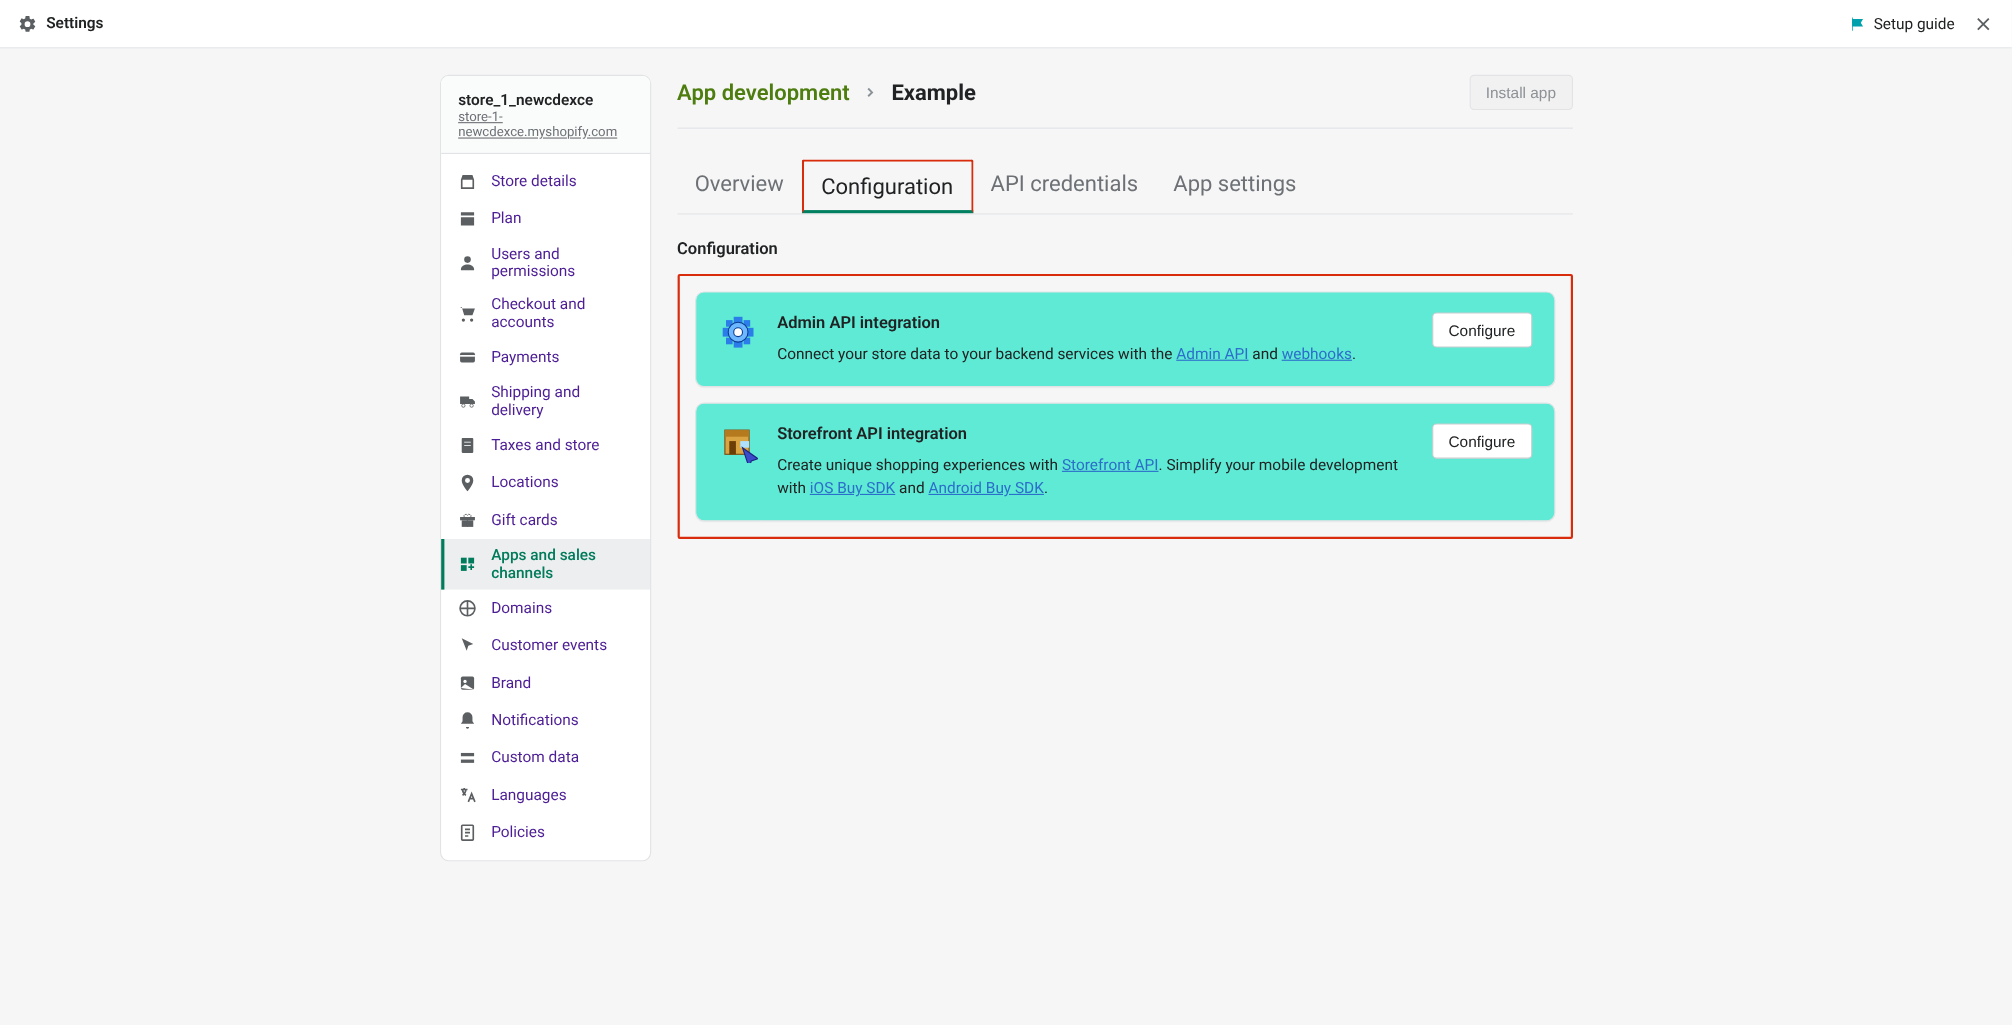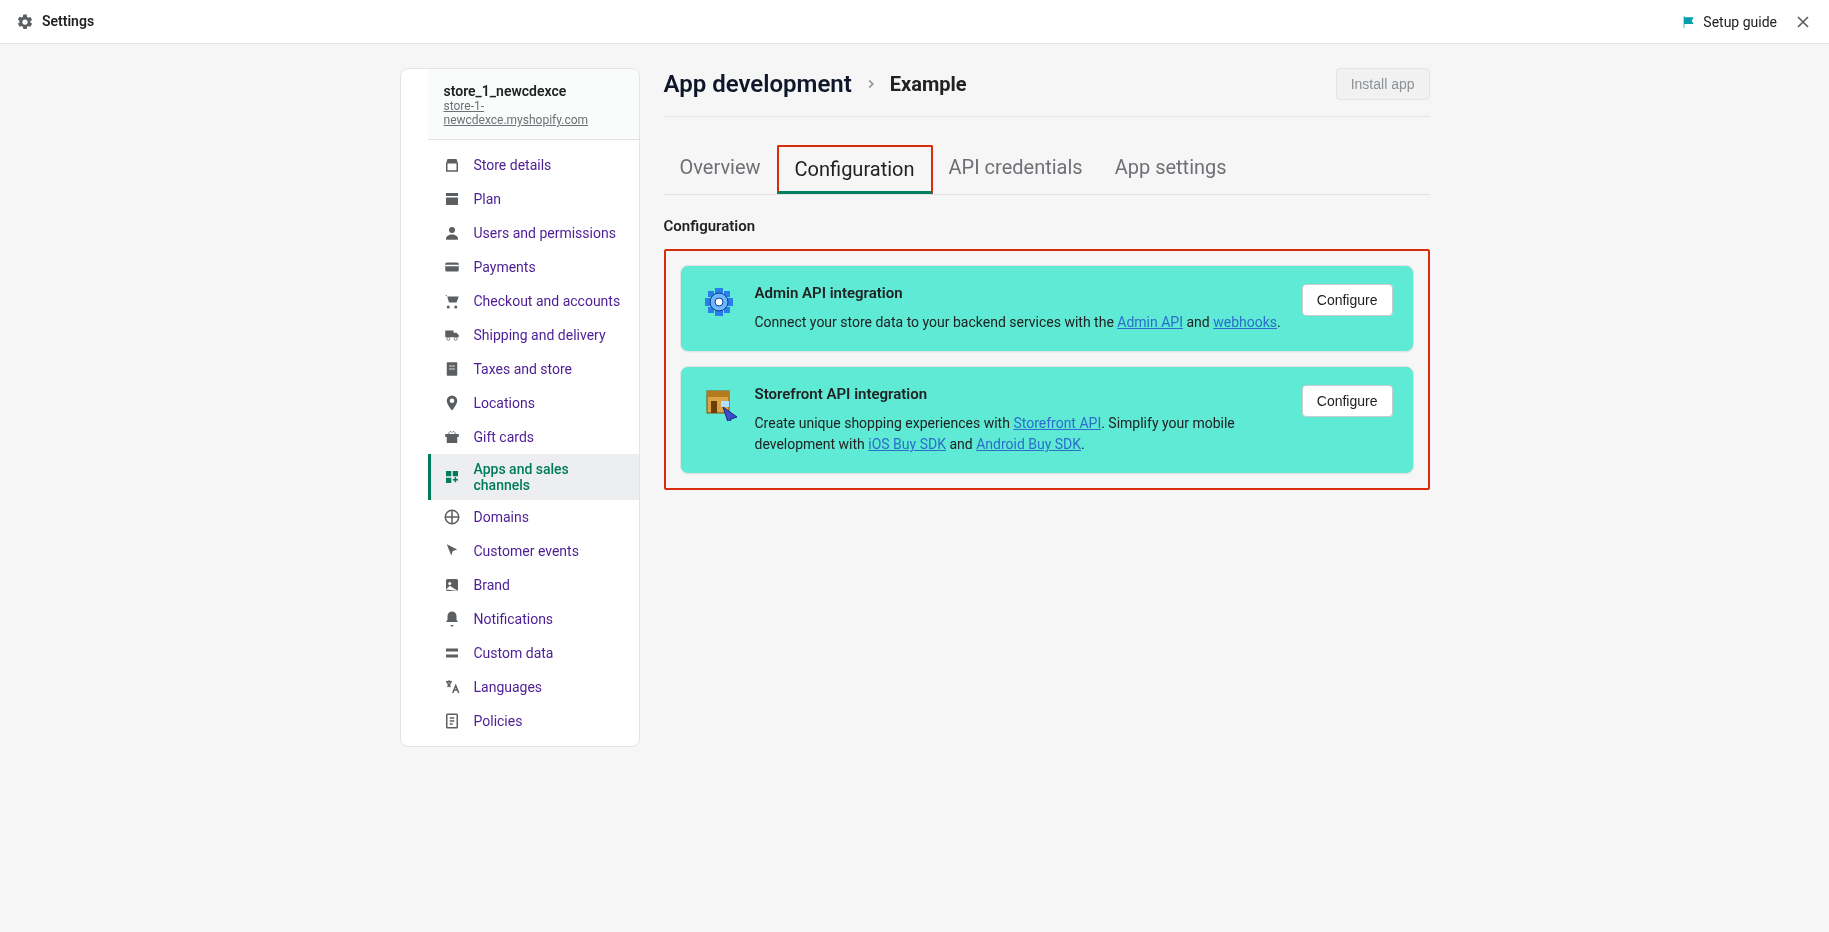--- a/index.html
+++ b/index.html
@@ -29,27 +29,26 @@
     justify-content: center;
     padding: 24px 0;
   }
   .container {
     width: 1030px;
     display: flex;
     gap: 24px;
     align-items: flex-start;
   }
   .sidebar {
-    width: 240px;
+    width: 192px;
     background: #fff;
     border: 1px solid #e1e3e5;
     border-radius: 8px;
     overflow: hidden;
     flex-shrink:0;
-    padding-left:27px;
   }
   .store-block {
     padding: 14px 16px 12px;
     border-bottom: 1px solid #e1e3e5;
     background:#fafbfb;
   }
   .store-name { font-weight:600; font-size:14px; }
   .store-url { font-size:12px; color:#6d7175; text-decoration:underline; }
   .nav { padding: 8px 0; }
   .nav-item {
@@ -67,21 +66,21 @@
     padding-left:11px;
   }
   .nav-item .ico { width:20px; height:20px; display:flex; align-items:center; justify-content:center; color:#5c5f62; flex-shrink:0;}
   .nav-item.active .ico { color:#007b5c; }
   .main { flex:1; min-width:0; }
   .breadcrumbs {
     display:flex; align-items:center; gap:12px;
     padding: 0 0 16px;
     border-bottom:1px solid #e1e3e5;
   }
-  .crumb-parent { font-size:24px; font-weight:600; color:#0f172a; }
+  .crumb-parent { font-size:20px; font-weight:600; color:#4d7c0f; }
   .crumb-sep { color:#8c9196; }
   .crumb-current { font-size:20px; font-weight:700; }
   .install-btn-wrap { margin-left:auto; }
   .btn {
     background:#fff; border:1px solid #c9cccf; border-radius:4px;
     padding:7px 14px; font-size:14px; cursor:pointer; color:#202223;
   }
   .btn.disabled { background:#f1f1f1; color:#8c9196; border-color:#e1e3e5; cursor:default; }
   .tabs {
     display:flex; gap:0; margin-top:28px; border-bottom:1px solid #e1e3e5;
@@ -173,33 +172,33 @@
               <svg width="18" height="18" viewBox="0 0 24 24" fill="currentColor">
                 <circle cx="12" cy="8" r="4"></circle>
                 <path d="M4 20c0-4 4-6 8-6s8 2 8 6v1H4z"></path>
               </svg>
             </span>
             <span>Users and permissions</span>
           </div>
         <div class="nav-item">
             <span class="ico">
               <svg width="18" height="18" viewBox="0 0 24 24" fill="currentColor">
+                <path d="M7 18a2 2 0 1 0 0 4 2 2 0 0 0 0-4zm10 0a2 2 0 1 0 0 4 2 2 0 0 0 0-4zM3 4h2l3 10h10l3-8H6"></path>
+              </svg>
+            </span>
+            <span>Checkout and accounts</span>
+          </div>
+        <div class="nav-item">
+            <span class="ico">
+              <svg width="18" height="18" viewBox="0 0 24 24" fill="currentColor">
                 <rect x="3" y="6" width="18" height="12" rx="2"></rect>
                 <rect x="3" y="9" width="18" height="2" fill="#fff"></rect>
               </svg>
             </span>
             <span>Payments</span>
-          </div>
-        <div class="nav-item">
-            <span class="ico">
-              <svg width="18" height="18" viewBox="0 0 24 24" fill="currentColor">
-                <path d="M7 18a2 2 0 1 0 0 4 2 2 0 0 0 0-4zm10 0a2 2 0 1 0 0 4 2 2 0 0 0 0-4zM3 4h2l3 10h10l3-8H6"></path>
-              </svg>
-            </span>
-            <span>Checkout and accounts</span>
           </div>
         <div class="nav-item">
             <span class="ico">
               <svg width="18" height="18" viewBox="0 0 24 24" fill="currentColor">
                 <path d="M3 6h11v9H3zM14 9h4l3 3v3h-7z"></path>
                 <circle cx="7" cy="17" r="2" fill="#fff" stroke="currentColor"></circle>
                 <circle cx="17" cy="17" r="2" fill="#fff" stroke="currentColor"></circle>
               </svg>
             </span>
             <span>Shipping and delivery</span>

